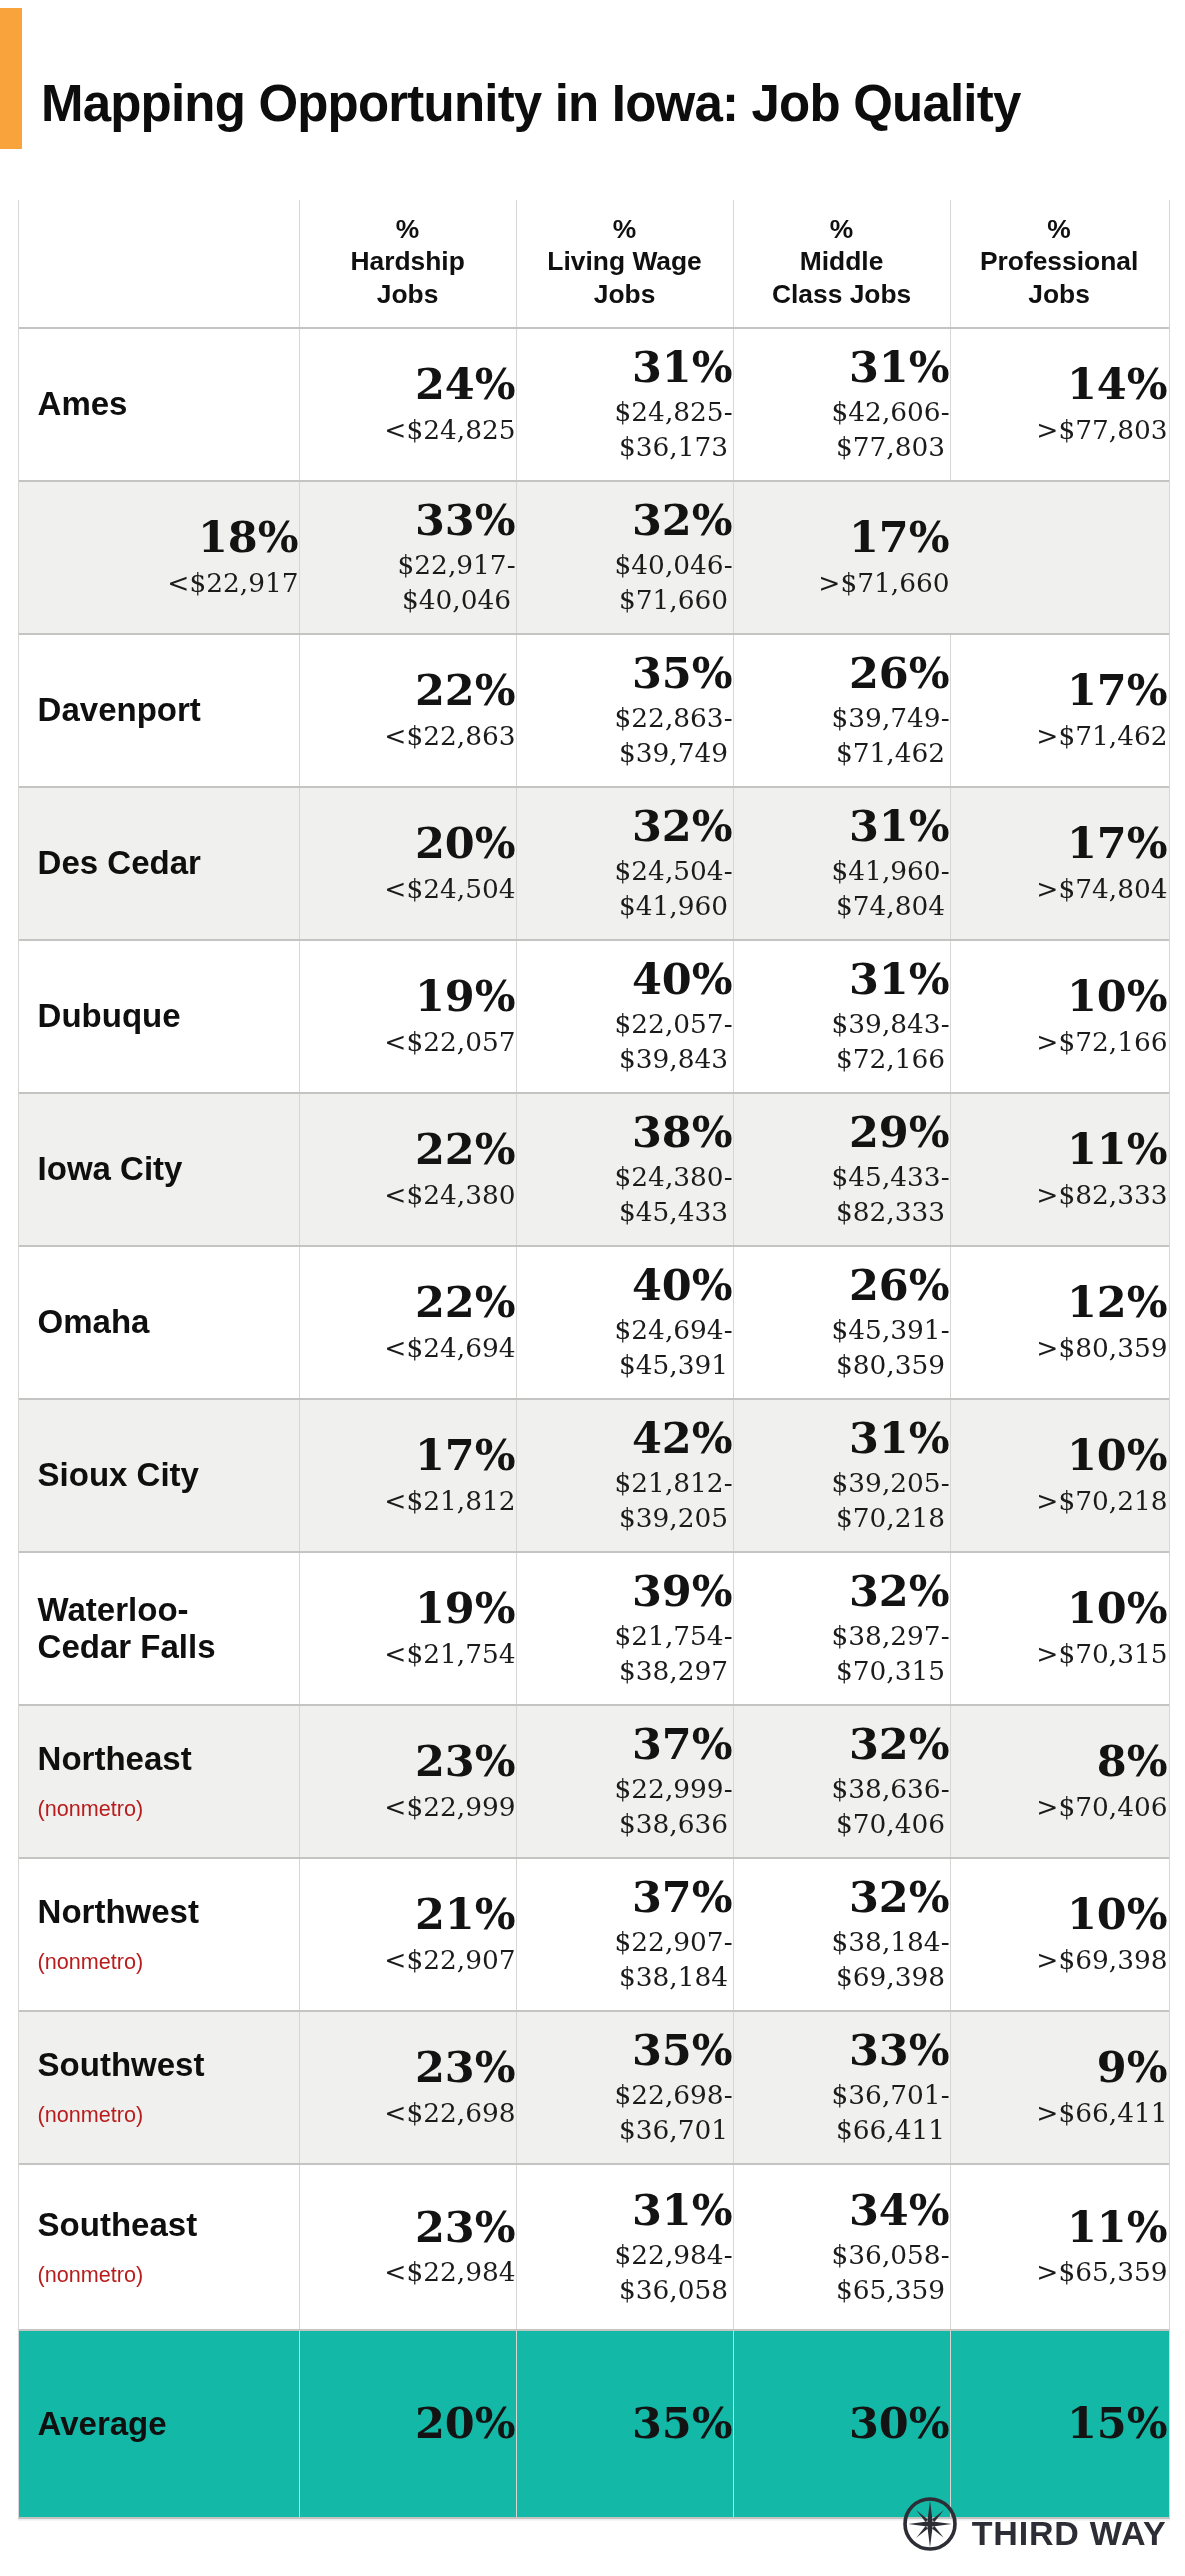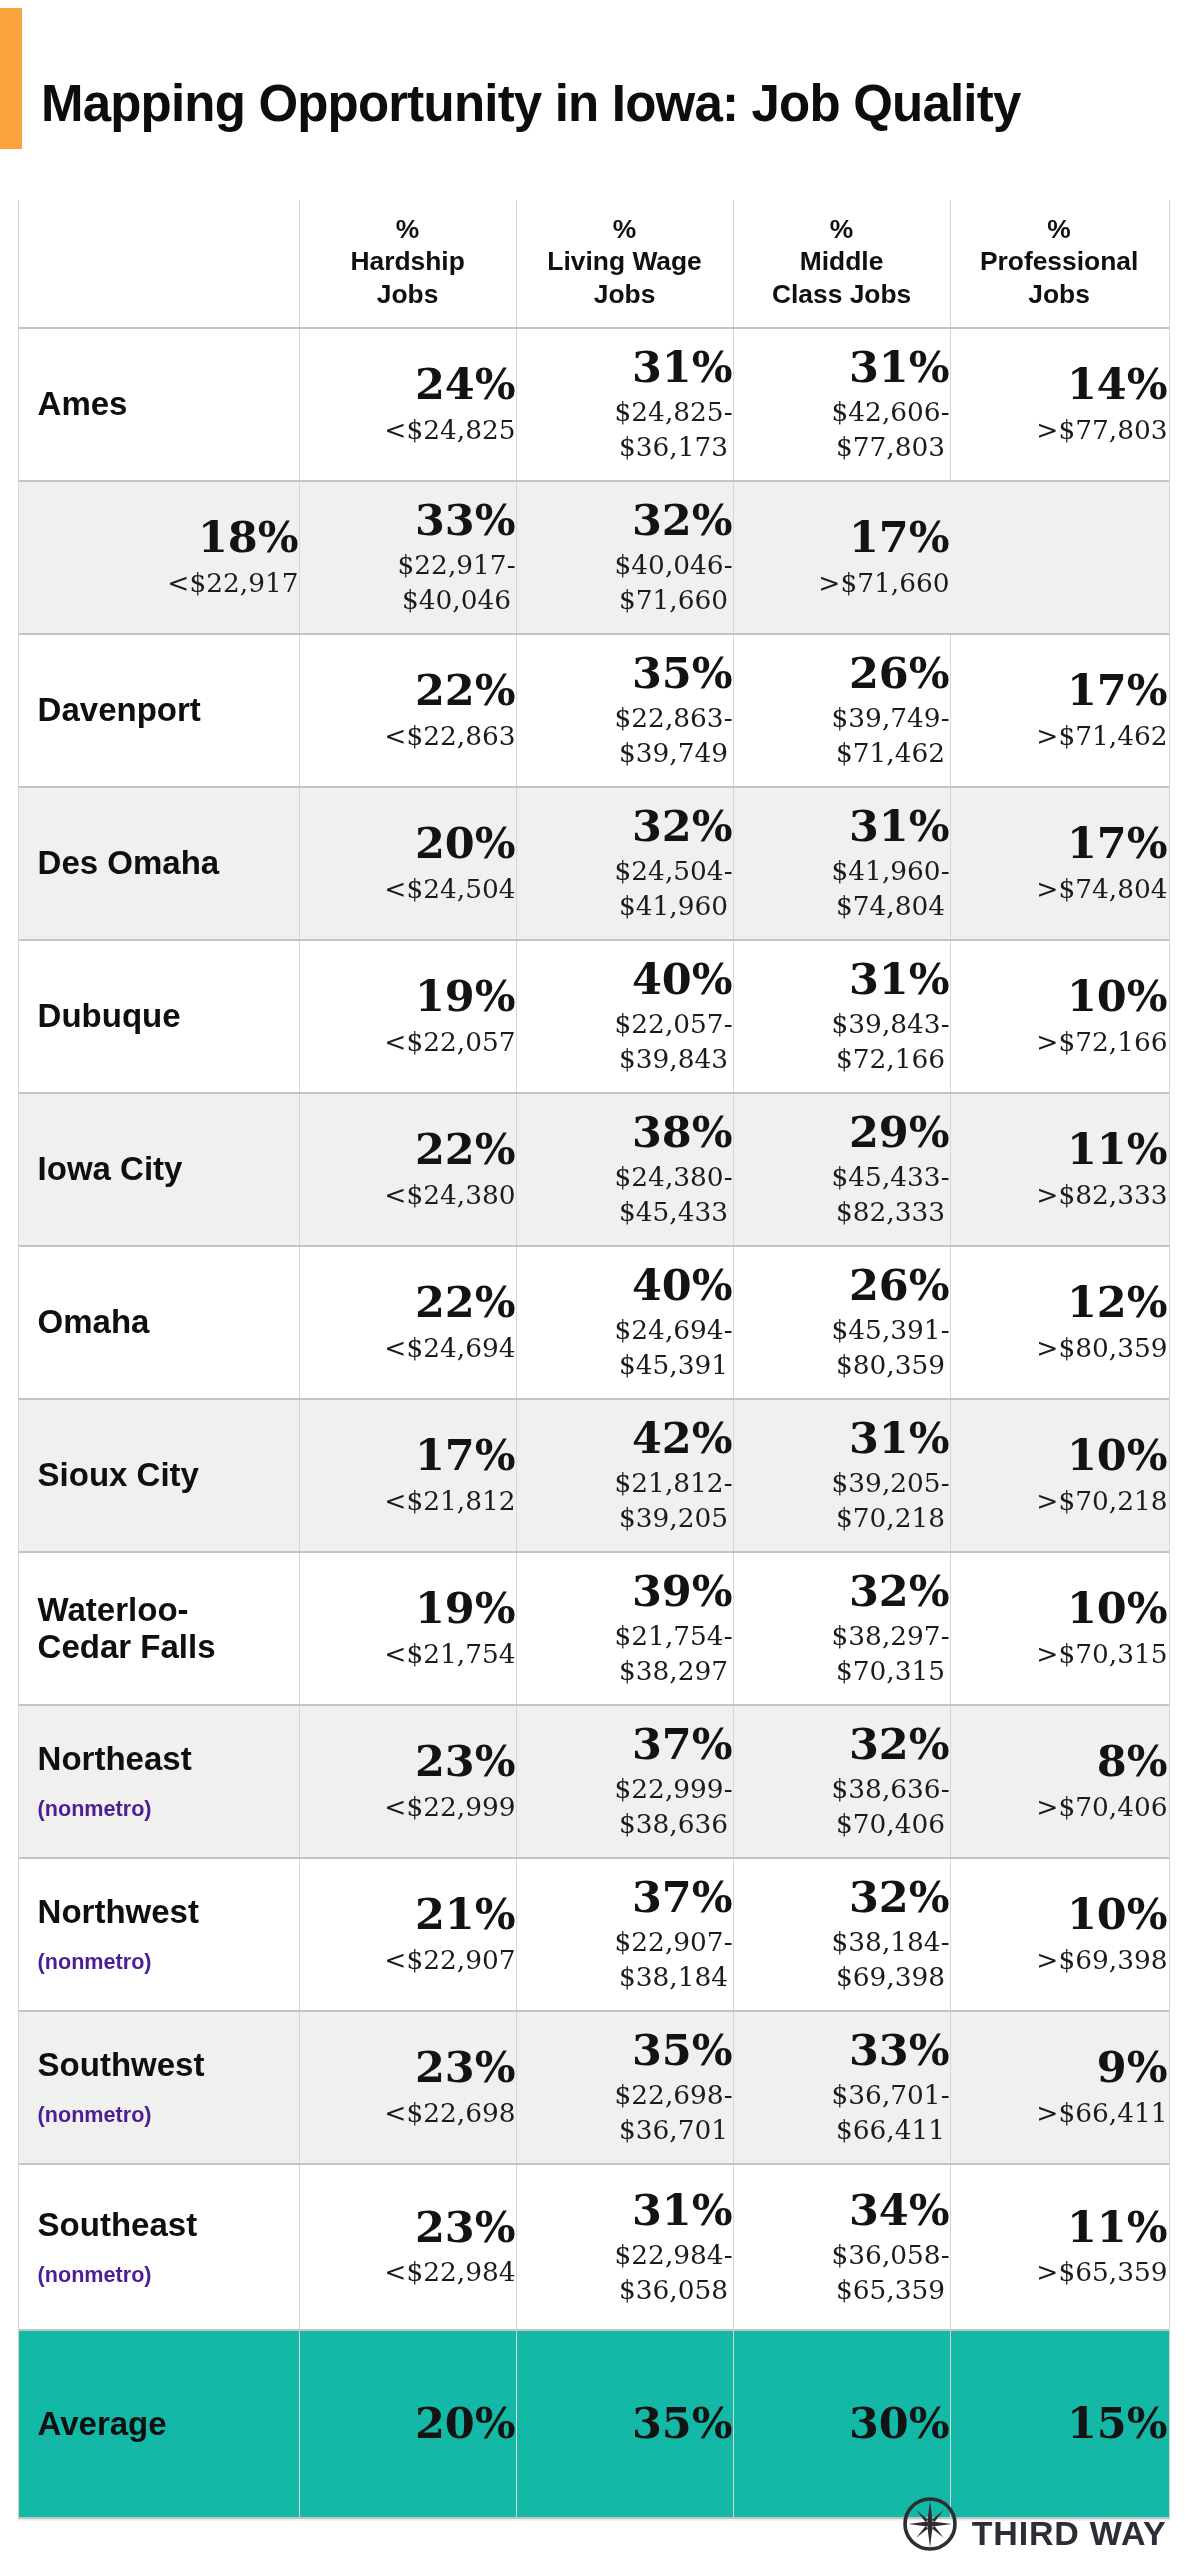--- a/index.html
+++ b/index.html
@@ -32,21 +32,21 @@
   .hdr-cell{
     display:flex;justify-content:center;align-items:flex-start;padding-top:13px;
     text-align:center;font-weight:bold;font-size:26.4px;line-height:1.23;
     white-space:pre-line;color:#101010;
   }
   .label-cell{
     display:flex;flex-direction:column;justify-content:center;
     padding-left:19px;padding-right:4.8px;
   }
   .region{font-weight:bold;font-size:33px;line-height:1.12;white-space:pre-line;color:#0f0f0f;}
-  .note{font-weight:bold;font-size:21.6px;line-height:1.2;margin-top:18px;color:#4c1d95;}
+  .note{font-weight:normal;font-size:21.6px;line-height:1.2;margin-top:18px;color:#b91c1c;}
   .note:empty{display:none;}
   .data-cell{
     display:flex;flex-direction:column;justify-content:center;align-items:flex-end;
     text-align:center;
   }
   .pct{
     font-family:"DejaVu Serif",serif;font-weight:bold;font-size:43px;line-height:1.1;color:#131313;
   }
   .range{
     font-family:"DejaVu Serif",serif;font-size:26.4px;line-height:1.32;margin-top:4px;
@@ -149,21 +149,21 @@
 $71,462</div>
       </div>
     <div class="cell data-cell">
         <div class="pct">17%</div>
         <div class="range">&gt;$71,462</div>
       </div>
   </div>
 
   <div class="row data-row r-gray">
     <div class="cell label-cell">
-        <span class="region">Des Omaha</span>
+        <span class="region">Des Cedar</span>
       </div>
     <div class="cell data-cell">
         <div class="pct">20%</div>
         <div class="range">&lt;$24,504</div>
       </div>
     <div class="cell data-cell">
         <div class="pct">32%</div>
         <div class="range">$24,504-
 $41,960</div>
       </div>

